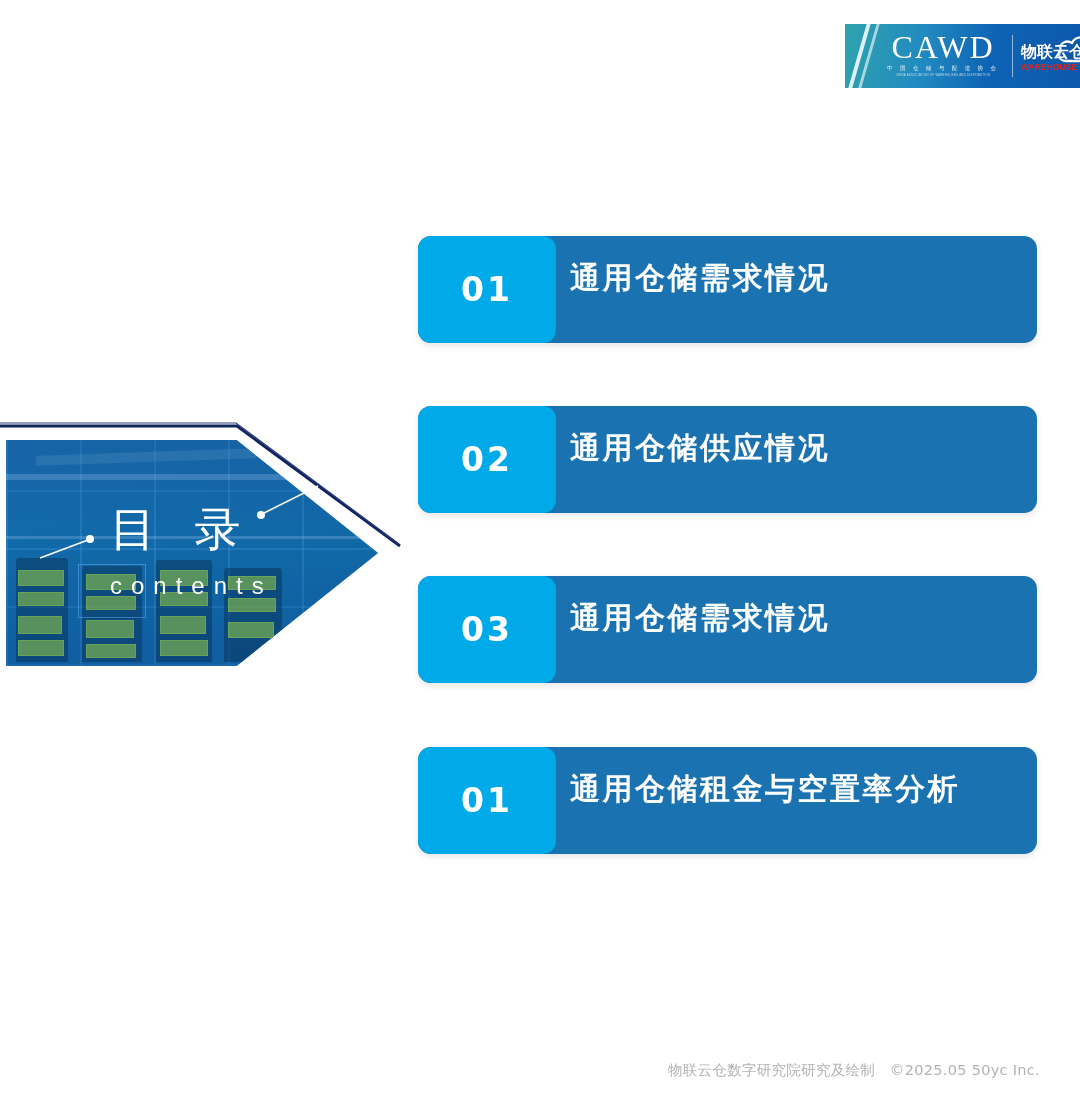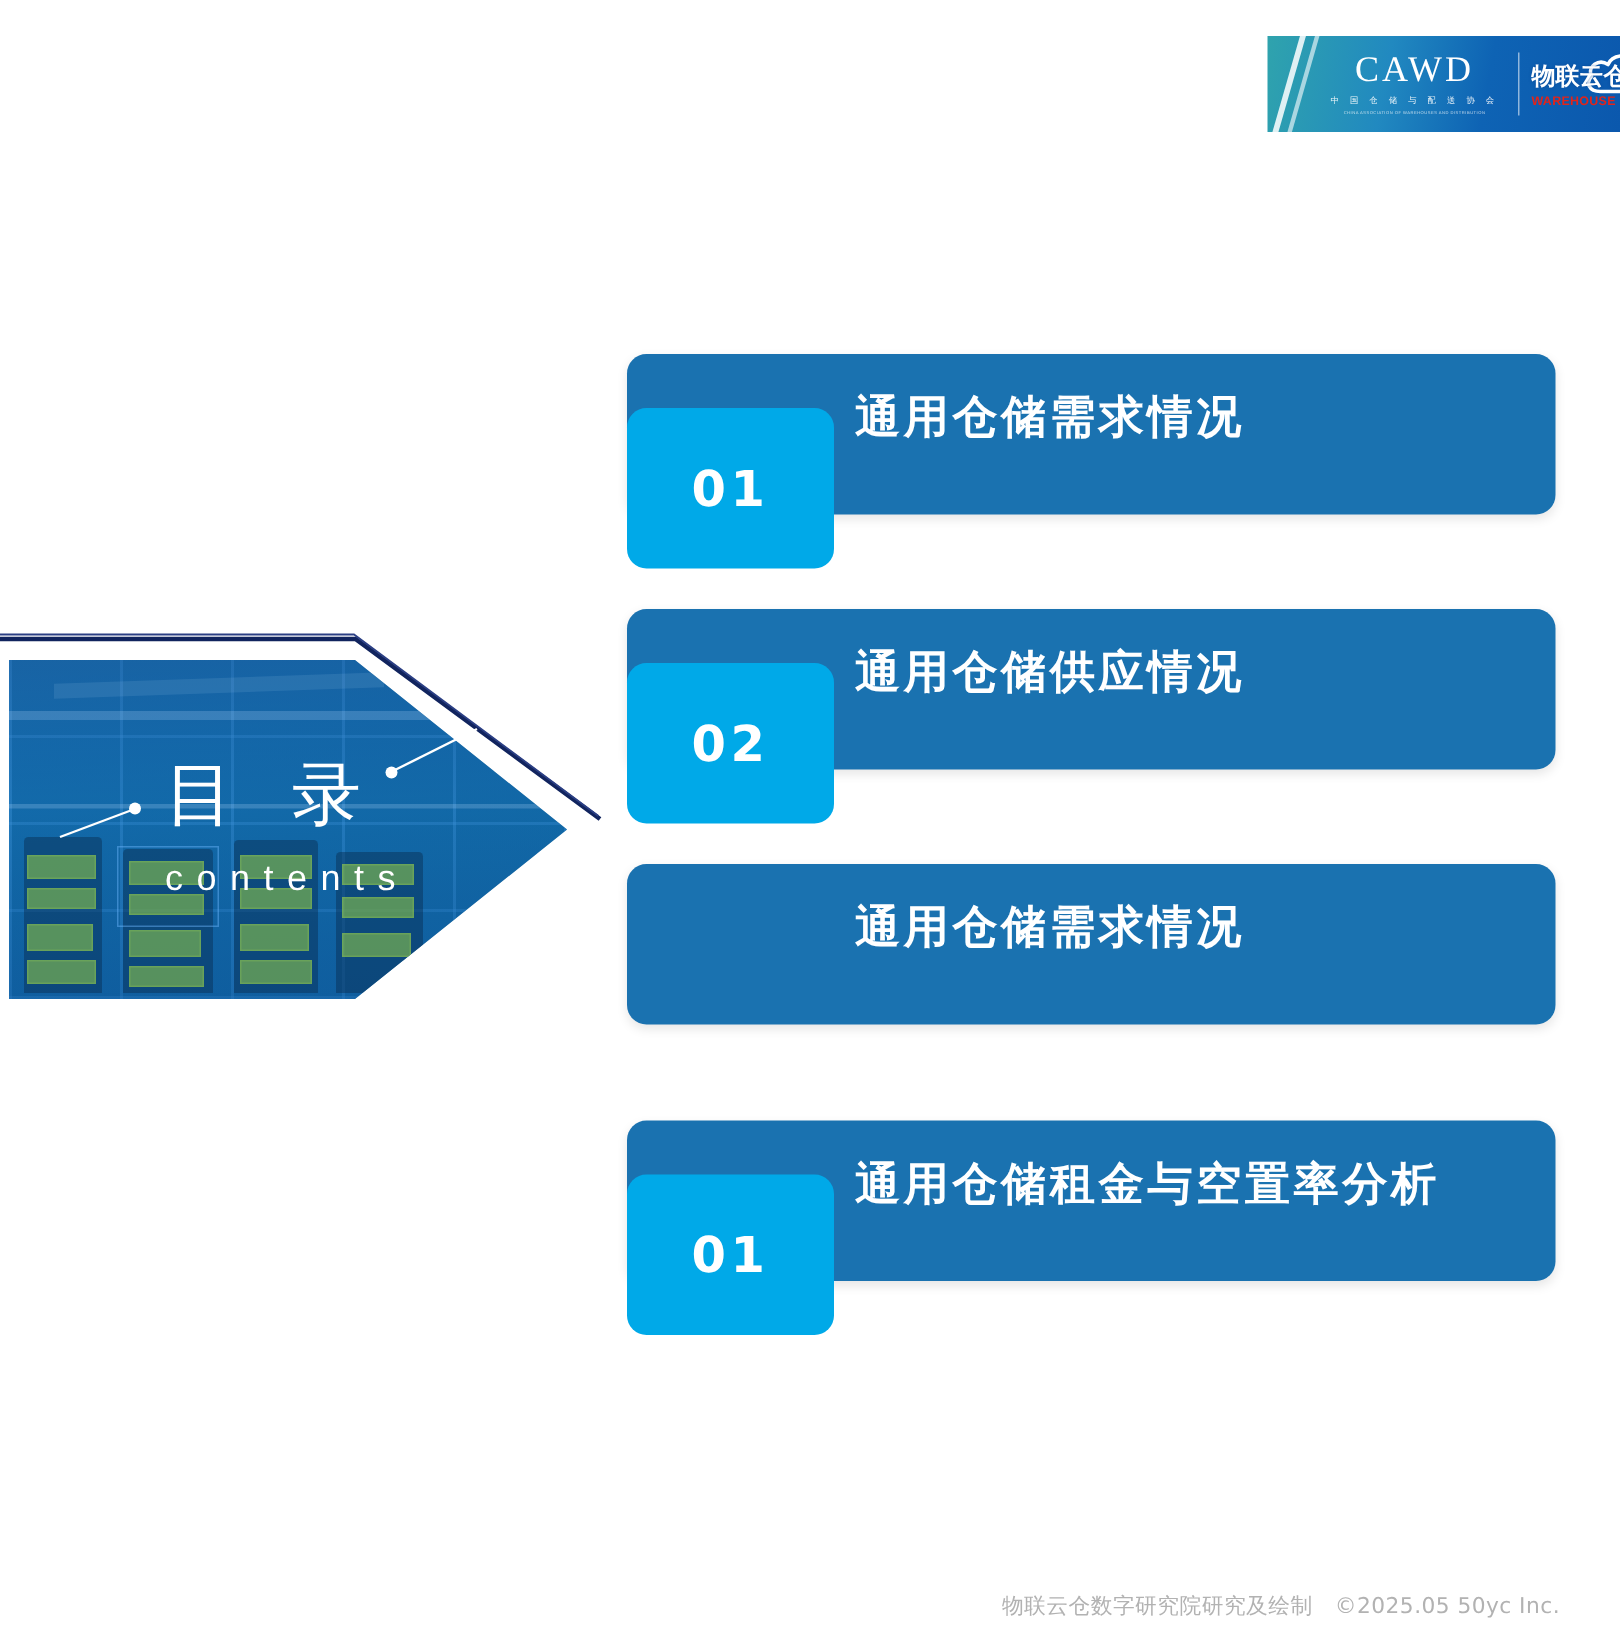--- a/index.html
+++ b/index.html
@@ -47,21 +47,21 @@
 
   #cawd-block {
     position: absolute;
     left: 36px;
     top: 6px;
     width: 124px;
     text-align: center;
     color: #ffffff;
   }
   #cawd-word {
-    font-size: 24px;
+    font-size: 32px;
     letter-spacing: 2px;
     line-height: 34px;
     font-weight: 400;
     font-family: "Liberation Serif", "DejaVu Serif", serif;
   }
   #cawd-cn {
     font-size: 6px;
     letter-spacing: 3.2px;
     line-height: 8px;
     opacity: .92;
@@ -218,21 +218,20 @@
     position: absolute;
     left: 0;
     top: 0;
     width: 138px;
     height: 107px;
     background: #00a9e8;
     border-radius: 13px;
     display: flex;
     align-items: center;
     justify-content: center;
-    margin-top: 36px;
   }
   .card .badge-num {
     color: #ffffff;
     font-size: 33px;
     font-weight: 700;
     letter-spacing: 3px;
     font-family: "DejaVu Sans", "Liberation Sans", sans-serif;
   }
   .card .card-title {
     position: absolute;
@@ -357,20 +356,23 @@
 </div>
 
 <div class="card" id="card-2">
   <div class="badge">
     <span class="badge-num">02</span>
   </div>
   <div class="card-title">通用仓储供应情况</div>
 </div>
 
 <div class="card" id="card-3">
+  <div class="badge">
+    <span class="badge-num">03</span>
+  </div>
   <div class="card-title">通用仓储需求情况</div>
 </div>
 
 <div class="card" id="card-4">
   <div class="badge">
     <span class="badge-num">01</span>
   </div>
   <div class="card-title">通用仓储租金与空置率分析</div>
 </div>
 

